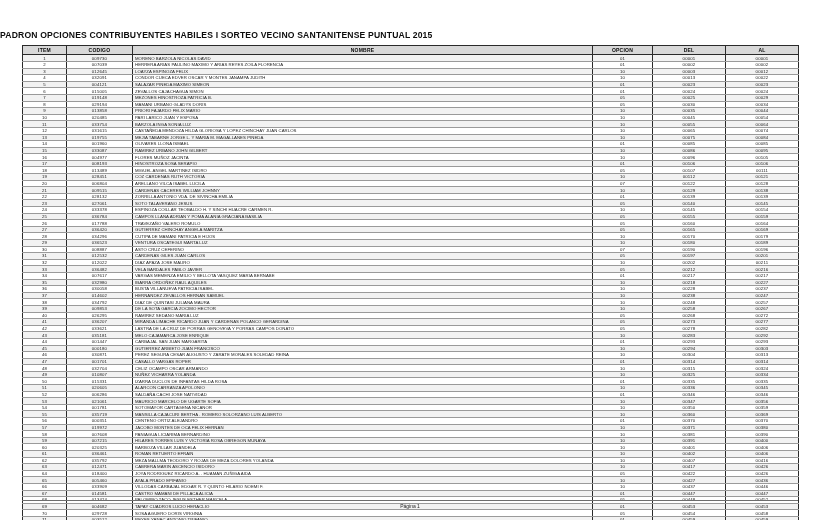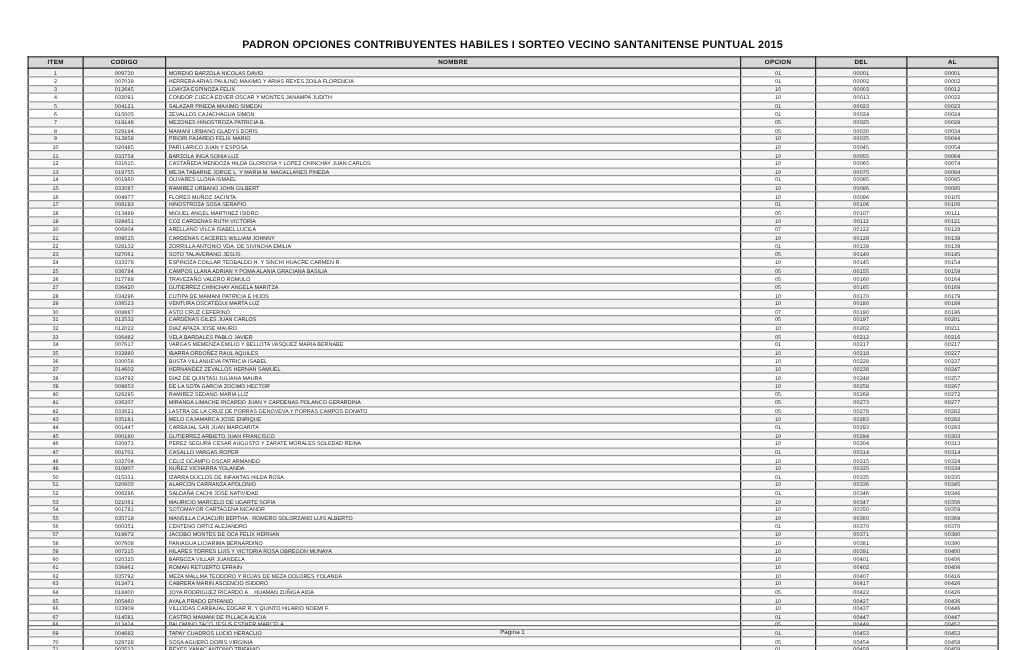--- a/index.html
+++ b/index.html
@@ -20,21 +20,20 @@
     width: 820px;
     height: 520px;
     background: #ffffff;
     box-sizing: border-box;
   }
   .doc-title {
     position: absolute;
     top: 30px;
     left: 0;
     width: 820px;
-    text-align: center;
     font-size: 8.6px;
     font-weight: bold;
     letter-spacing: 0.02em;
     color: #0d0d0d;
   }
   .table-wrap {
     position: absolute;
     top: 45px;
     left: 22px;
     width: 776px;

